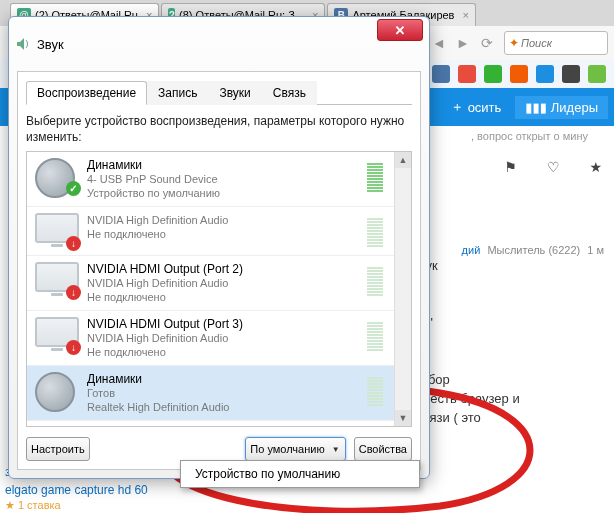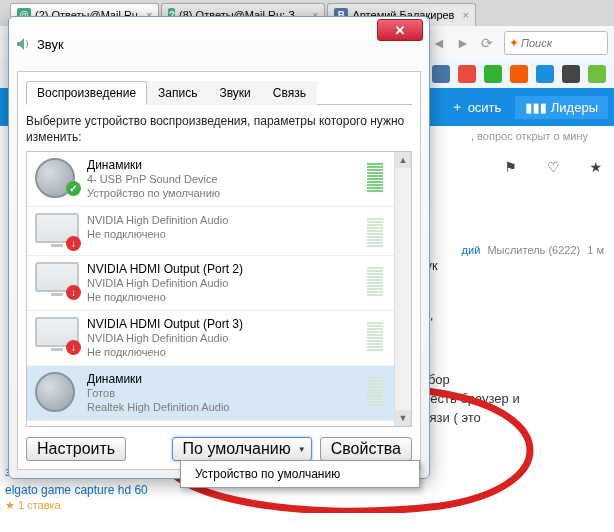--- a/index.html
+++ b/index.html
@@ -50,21 +50,21 @@
 .badge{position:absolute;bottom:-2px;right:-2px;width:15px;height:15px;border-radius:50%;display:flex;align-items:center;justify-content:center;font-size:10px;color:#fff;font-weight:bold}
 .badge.ok{background:#3fae3f}
 .badge.down{background:#d33;transform:rotate(0)}
 .dev-txt{display:flex;flex-direction:column;line-height:14px}
 .dev-name{font-size:12px;color:#000}
 .dev-sub{font-size:11px;color:#7a7a7a}
 .lvl{width:16px;height:34px;margin-left:auto;display:flex;flex-direction:column;justify-content:flex-end;gap:1px;margin-right:20px}
 .lvl i{height:2px;background:#cfe8cf}
 .lvl.on i{background:#7fd07f}
 .dlg-btns{display:flex;gap:8px;margin-top:10px;align-items:center}
-.btn{height:22px;padding:0 10px;border:1px solid #9a9a9a;background:linear-gradient(#fdfdfd,#e6e6e6);border-radius:3px;font-size:16px;display:flex;align-items:center;cursor:default}
+.btn{height:22px;padding:0 4px;border:1px solid #9a9a9a;background:linear-gradient(#fdfdfd,#e6e6e6);border-radius:3px;font-size:11px;display:flex;align-items:center;cursor:default}
 .btn.split{padding-right:20px;position:relative;border-color:#5a8ed0;box-shadow:0 0 3px #7fb3ef}
 .btn.split:after{content:"▼";position:absolute;right:5px;font-size:8px;color:#333}
 .dropdown{position:absolute;top:460px;left:180px;width:238px;background:#fff;border:1px solid #9a9a9a;box-shadow:2px 3px 6px rgba(0,0,0,.25);z-index:20}
 .dd-item{padding:6px 14px;font-size:12px}
 
 .red-circle{position:absolute;top:378px;left:120px;width:430px;height:135px;z-index:5;pointer-events:none}
 .red-circle svg{width:100%;height:100%}
 </style>
 </head>
 <body>

